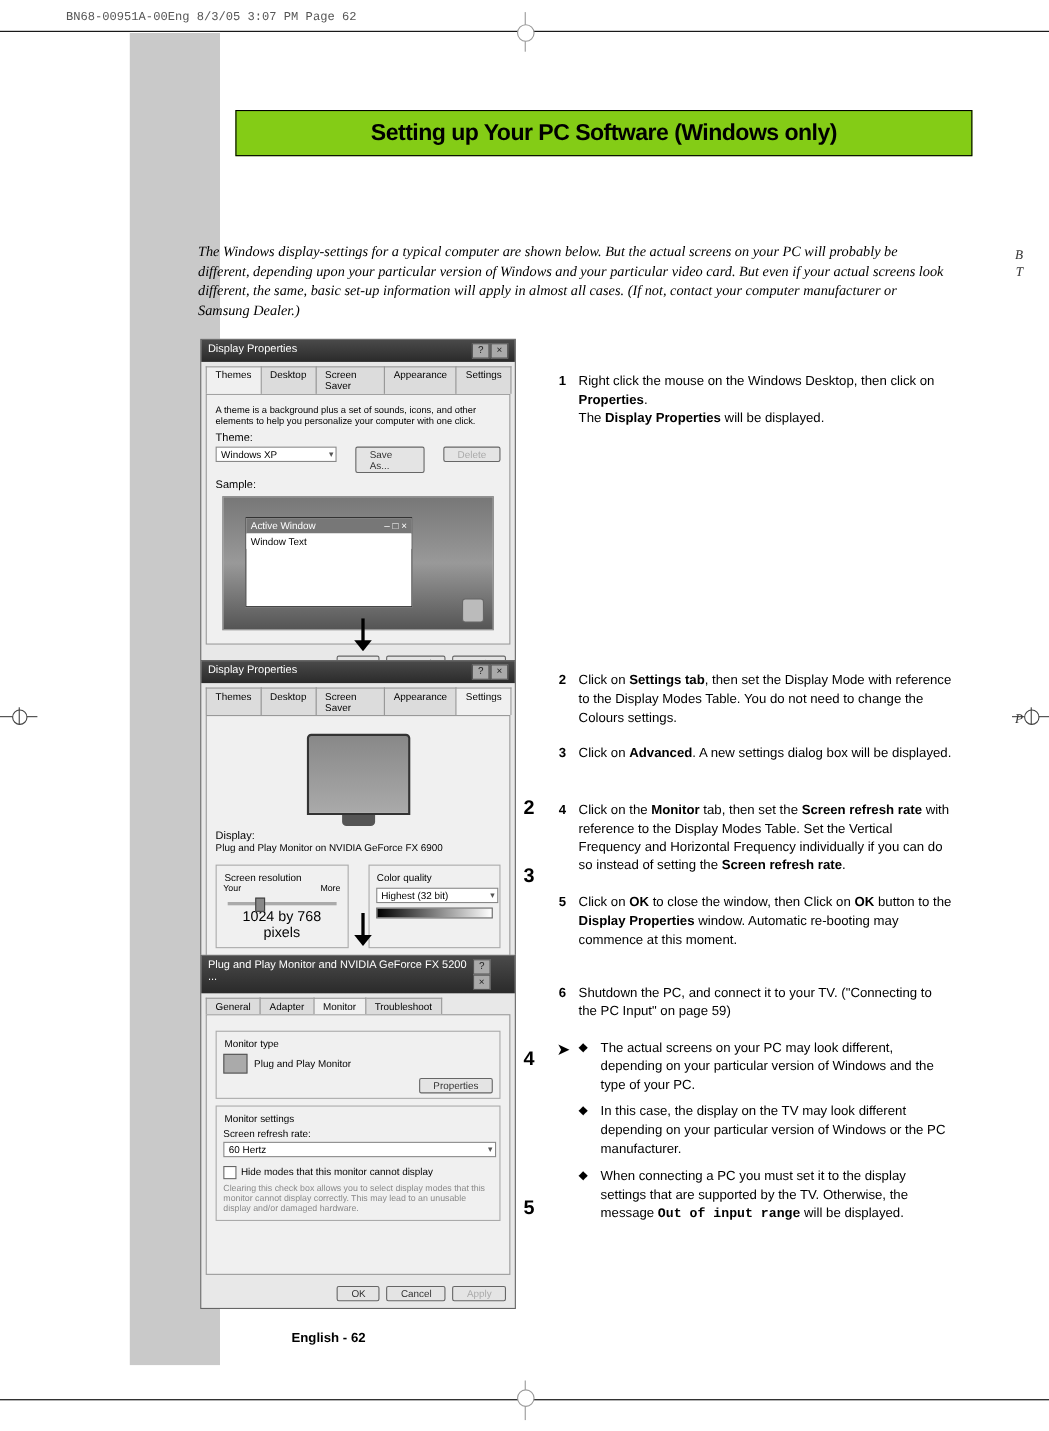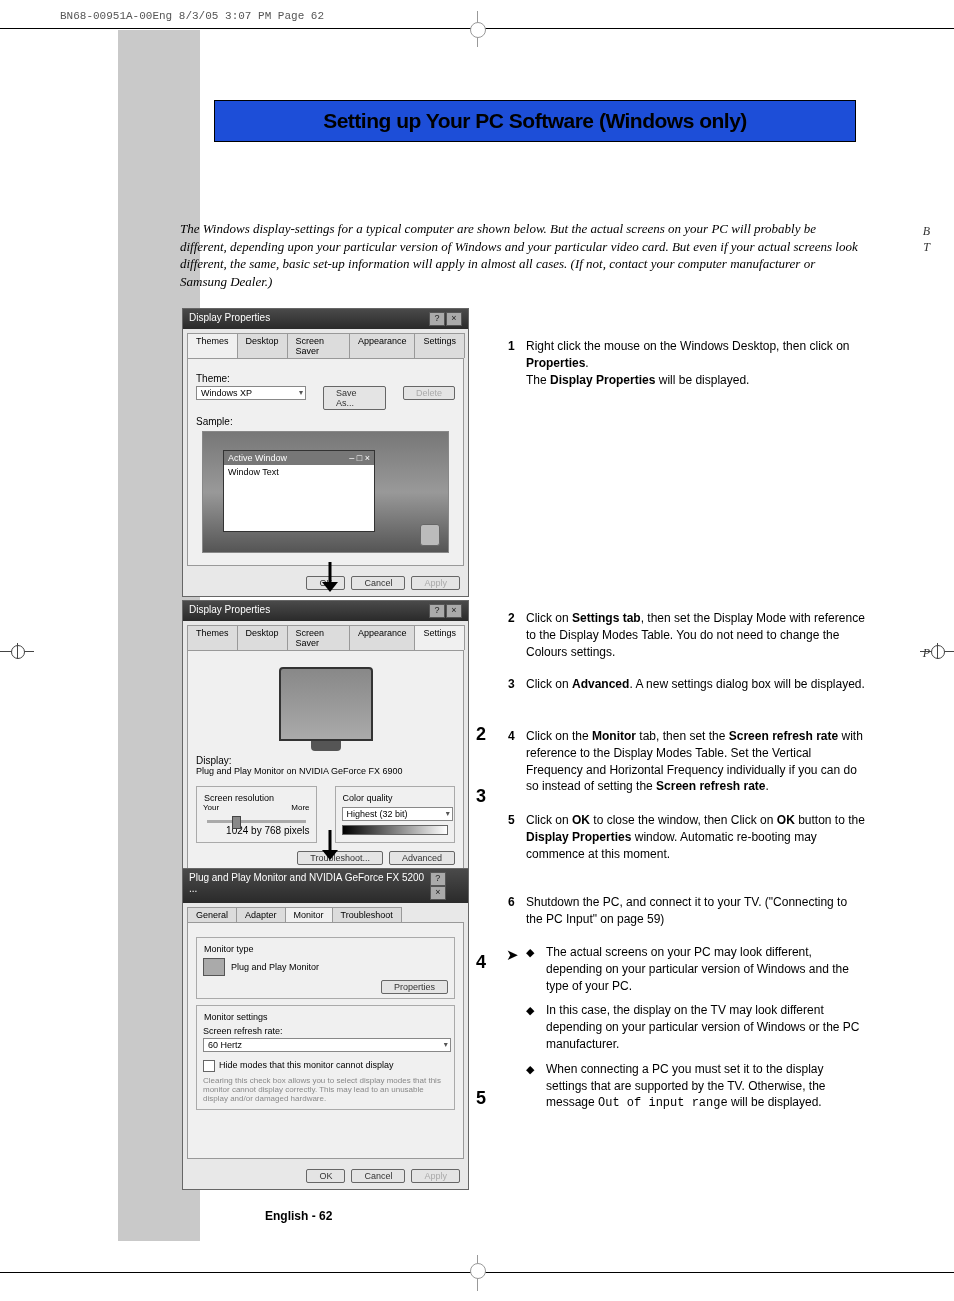--- a/index.html
+++ b/index.html
@@ -42,22 +42,22 @@
 }
 .sidebar {
   position: absolute;
   top: 0; left: 88px; width: 82px; bottom: 30px;
   background: #c9c9c9;
 }
 .title-box {
   position: absolute;
   top: 70px; left: 184px; width: 640px;
   border: 1px solid #000;
-  background: #1d4ed8;
-  padding: 8px 0;
+  background: #84cc16;
+  padding: 8px 14px;
   font-size: 21px;
   font-weight: bold;
   font-family: Arial, Helvetica, sans-serif;
   text-align: center;
   letter-spacing: -0.5px;
 }
 .intro {
   position: absolute;
   top: 190px; left: 150px; width: 680px;
   font-style: italic;
@@ -82,21 +82,21 @@
   width: 340px;
   font-size: 12px;
   line-height: 1.4;
 }
 .instr .num {
   position: absolute;
   left: -18px;
   font-weight: bold;
 }
 .instr b { font-weight: bold; }
-.mono { font-family: "Courier New", monospace; font-weight: normal; }
+.mono { font-family: "Courier New", monospace; font-weight: bold; }
 .instr1 { top: 308px; }
 .instr2 { top: 580px; }
 .instr3 { top: 646px; }
 .instr4 { top: 698px; }
 .instr5 { top: 782px; }
 .instr6 { top: 864px; }
 .notes {
   position: absolute;
   top: 914px; left: 496px; width: 340px;
   font-size: 12px;
@@ -245,20 +245,21 @@
         <span class="btns"><span>?</span><span>×</span></span>
       </div>
       <div class="tabs">
         <div class="tab active">Themes</div>
         <div class="tab">Desktop</div>
         <div class="tab">Screen Saver</div>
         <div class="tab">Appearance</div>
         <div class="tab">Settings</div>
       </div>
       <div class="body">
+        <div style="font-size:8.5px;">A theme is a background plus a set of sounds, icons, and other elements to help you personalize your computer with one click.</div>
         <div style="margin-top:6px">Theme:</div>
         <div style="display:flex; gap:17px; align-items:flex-start; margin-top:2px">
           <span class="dropdown" style="width:110px">Windows XP</span>
           <span class="btn">Save As...</span>
           <span class="btn disabled">Delete</span>
         </div>
         <div style="margin-top:6px">Sample:</div>
         <div class="preview">
           <div class="aw">
             <div class="hd">
@@ -303,21 +304,21 @@
         <div style="display:flex; gap:18px; margin-top:4px">
           <div class="grp" style="flex:1">
             <div class="lbl">Screen resolution</div>
             <div style="display:flex; justify-content:space-between; font-size:8px">
               <span>Your</span>
               <span>More</span>
             </div>
             <div class="slider-track">
                 <div class="slider-thumb" style="left:25%"></div>
               </div>
-            <div style="text-align:right; font-size:10px">1024 by 768 pixels</div>
+            <div style="text-align:center; font-size:13px">1024 by 768 pixels</div>
           </div>
           <div class="grp" style="flex:1">
             <div class="lbl">Color quality</div>
             <div class="dropdown" style="width:95%; margin-top:4px">Highest (32 bit)</div>
             <div style="height:8px; margin-top:4px; background:linear-gradient(90deg,#000,#555,#aaa,#fff); border:1px solid #666"></div>
           </div>
         </div>
         <div style="display:flex; justify-content:flex-end; gap:6px; margin-top:8px">
           <span class="btn">Troubleshoot...</span>
           <span class="btn">Advanced</span>

